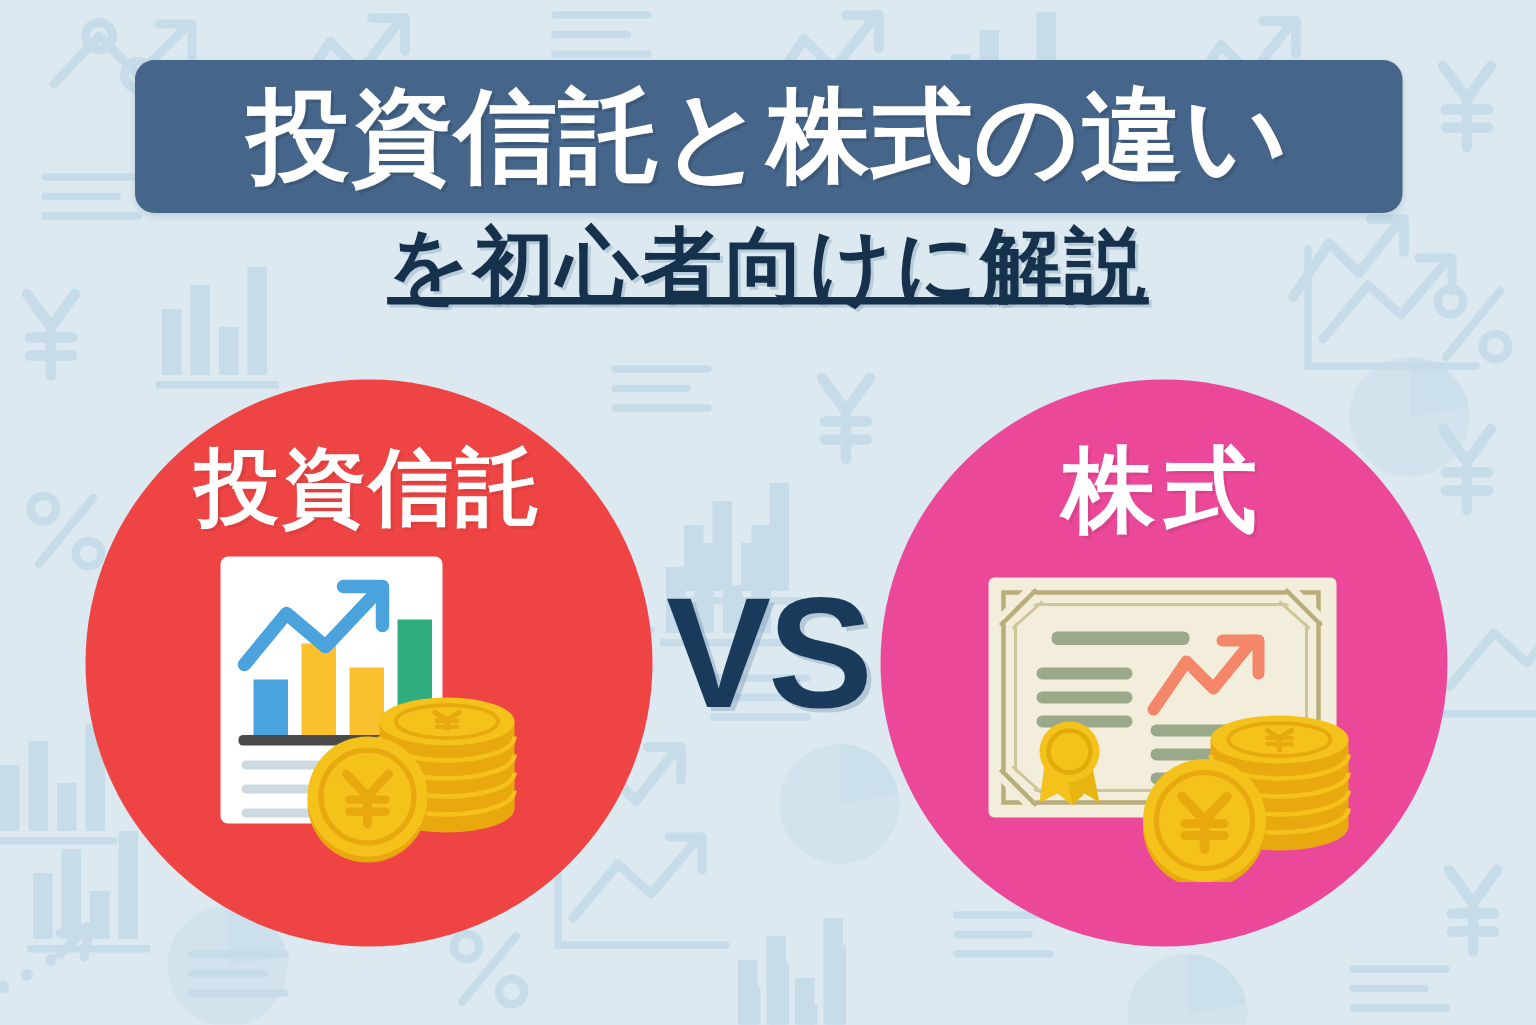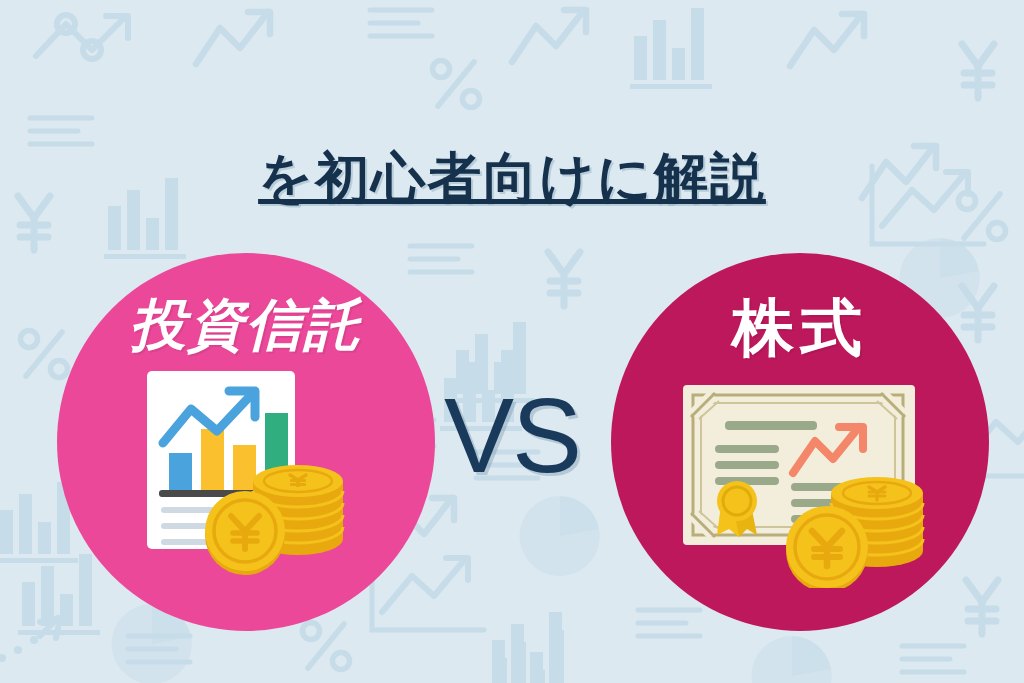--- a/index.html
+++ b/index.html
@@ -31,39 +31,39 @@
   .subtitle{
     position:absolute;left:0;top:150px;width:1024px;
     text-align:center;color:#16314c;font-size:54px;font-weight:bold;
     letter-spacing:2px;line-height:1;white-space:nowrap;z-index:5;
     text-shadow:2px 2px 0 rgba(140,170,190,.45);
     text-decoration:underline;
   }
 
   
   .circle{position:absolute;border-radius:50%;z-index:3;}
-  .circle-left{left:57px;top:253px;width:378px;height:378px;background:#ec4899;font-style:italic;}
-  .circle-right{left:611px;top:253px;width:378px;height:378px;background:#be185d;}
+  .circle-left{left:57px;top:253px;width:378px;height:378px;background:#ef4444;}
+  .circle-right{left:587px;top:253px;width:378px;height:378px;background:#ec4899;}
 
   .circle-label{
     position:absolute;width:100%;text-align:center;
     color:#ffffff;font-weight:bold;line-height:1;white-space:nowrap;
     z-index:4;text-shadow:2px 2px 0 rgba(0,0,0,.07);
   }
   .label-left{top:44px;font-size:56px;letter-spacing:2px;}
   .label-right{top:44px;font-size:62px;letter-spacing:6px;}
 
   .art{position:absolute;z-index:4;}
   .art-left{left:88px;top:116px;}
   .art-right{left:70px;top:130px;}
 
   
   .vs{
     position:absolute;left:0;top:383px;width:1024px;text-align:center;
-    color:#1a3a5c;font-size:105px;font-weight:normal;line-height:1;
+    color:#1a3a5c;font-size:105px;font-weight:bold;line-height:1;
     letter-spacing:-2px;z-index:6;
     text-shadow:3px 3px 0 rgba(120,150,175,.40);
   }
 </style>
 </head>
 <body>
 
 <div id="stage">
 
   <div id="bg">
@@ -161,20 +161,23 @@
         <use href="#lines3" x="638" y="610"></use>
         <use href="#pie" x="752" y="636"></use>
         <use href="#yen" x="966" y="580"></use>
         <use href="#lines3" x="902" y="646"></use>
         <use href="#barchart" x="494" y="628"></use>
         <use href="#lines3" x="128" y="636"></use>
       </g>
     </svg>
   </div>
 
+  <div class="title-box">
+    <div class="title-text">投資信託と株式の違い</div>
+  </div>
   <div class="subtitle">を初心者向けに解説</div>
 
   <div class="circle circle-left">
     <div class="circle-label label-left">投資信託</div>
 
     <svg class="art art-left" width="212" height="210" viewBox="0 0 212 210" xmlns="http://www.w3.org/2000/svg">
 
       <rect x="2" y="2" width="148" height="178" rx="5" fill="#ffffff"></rect>
 
       <rect x="24" y="84" width="23" height="38" fill="#4ba3dd"></rect>

